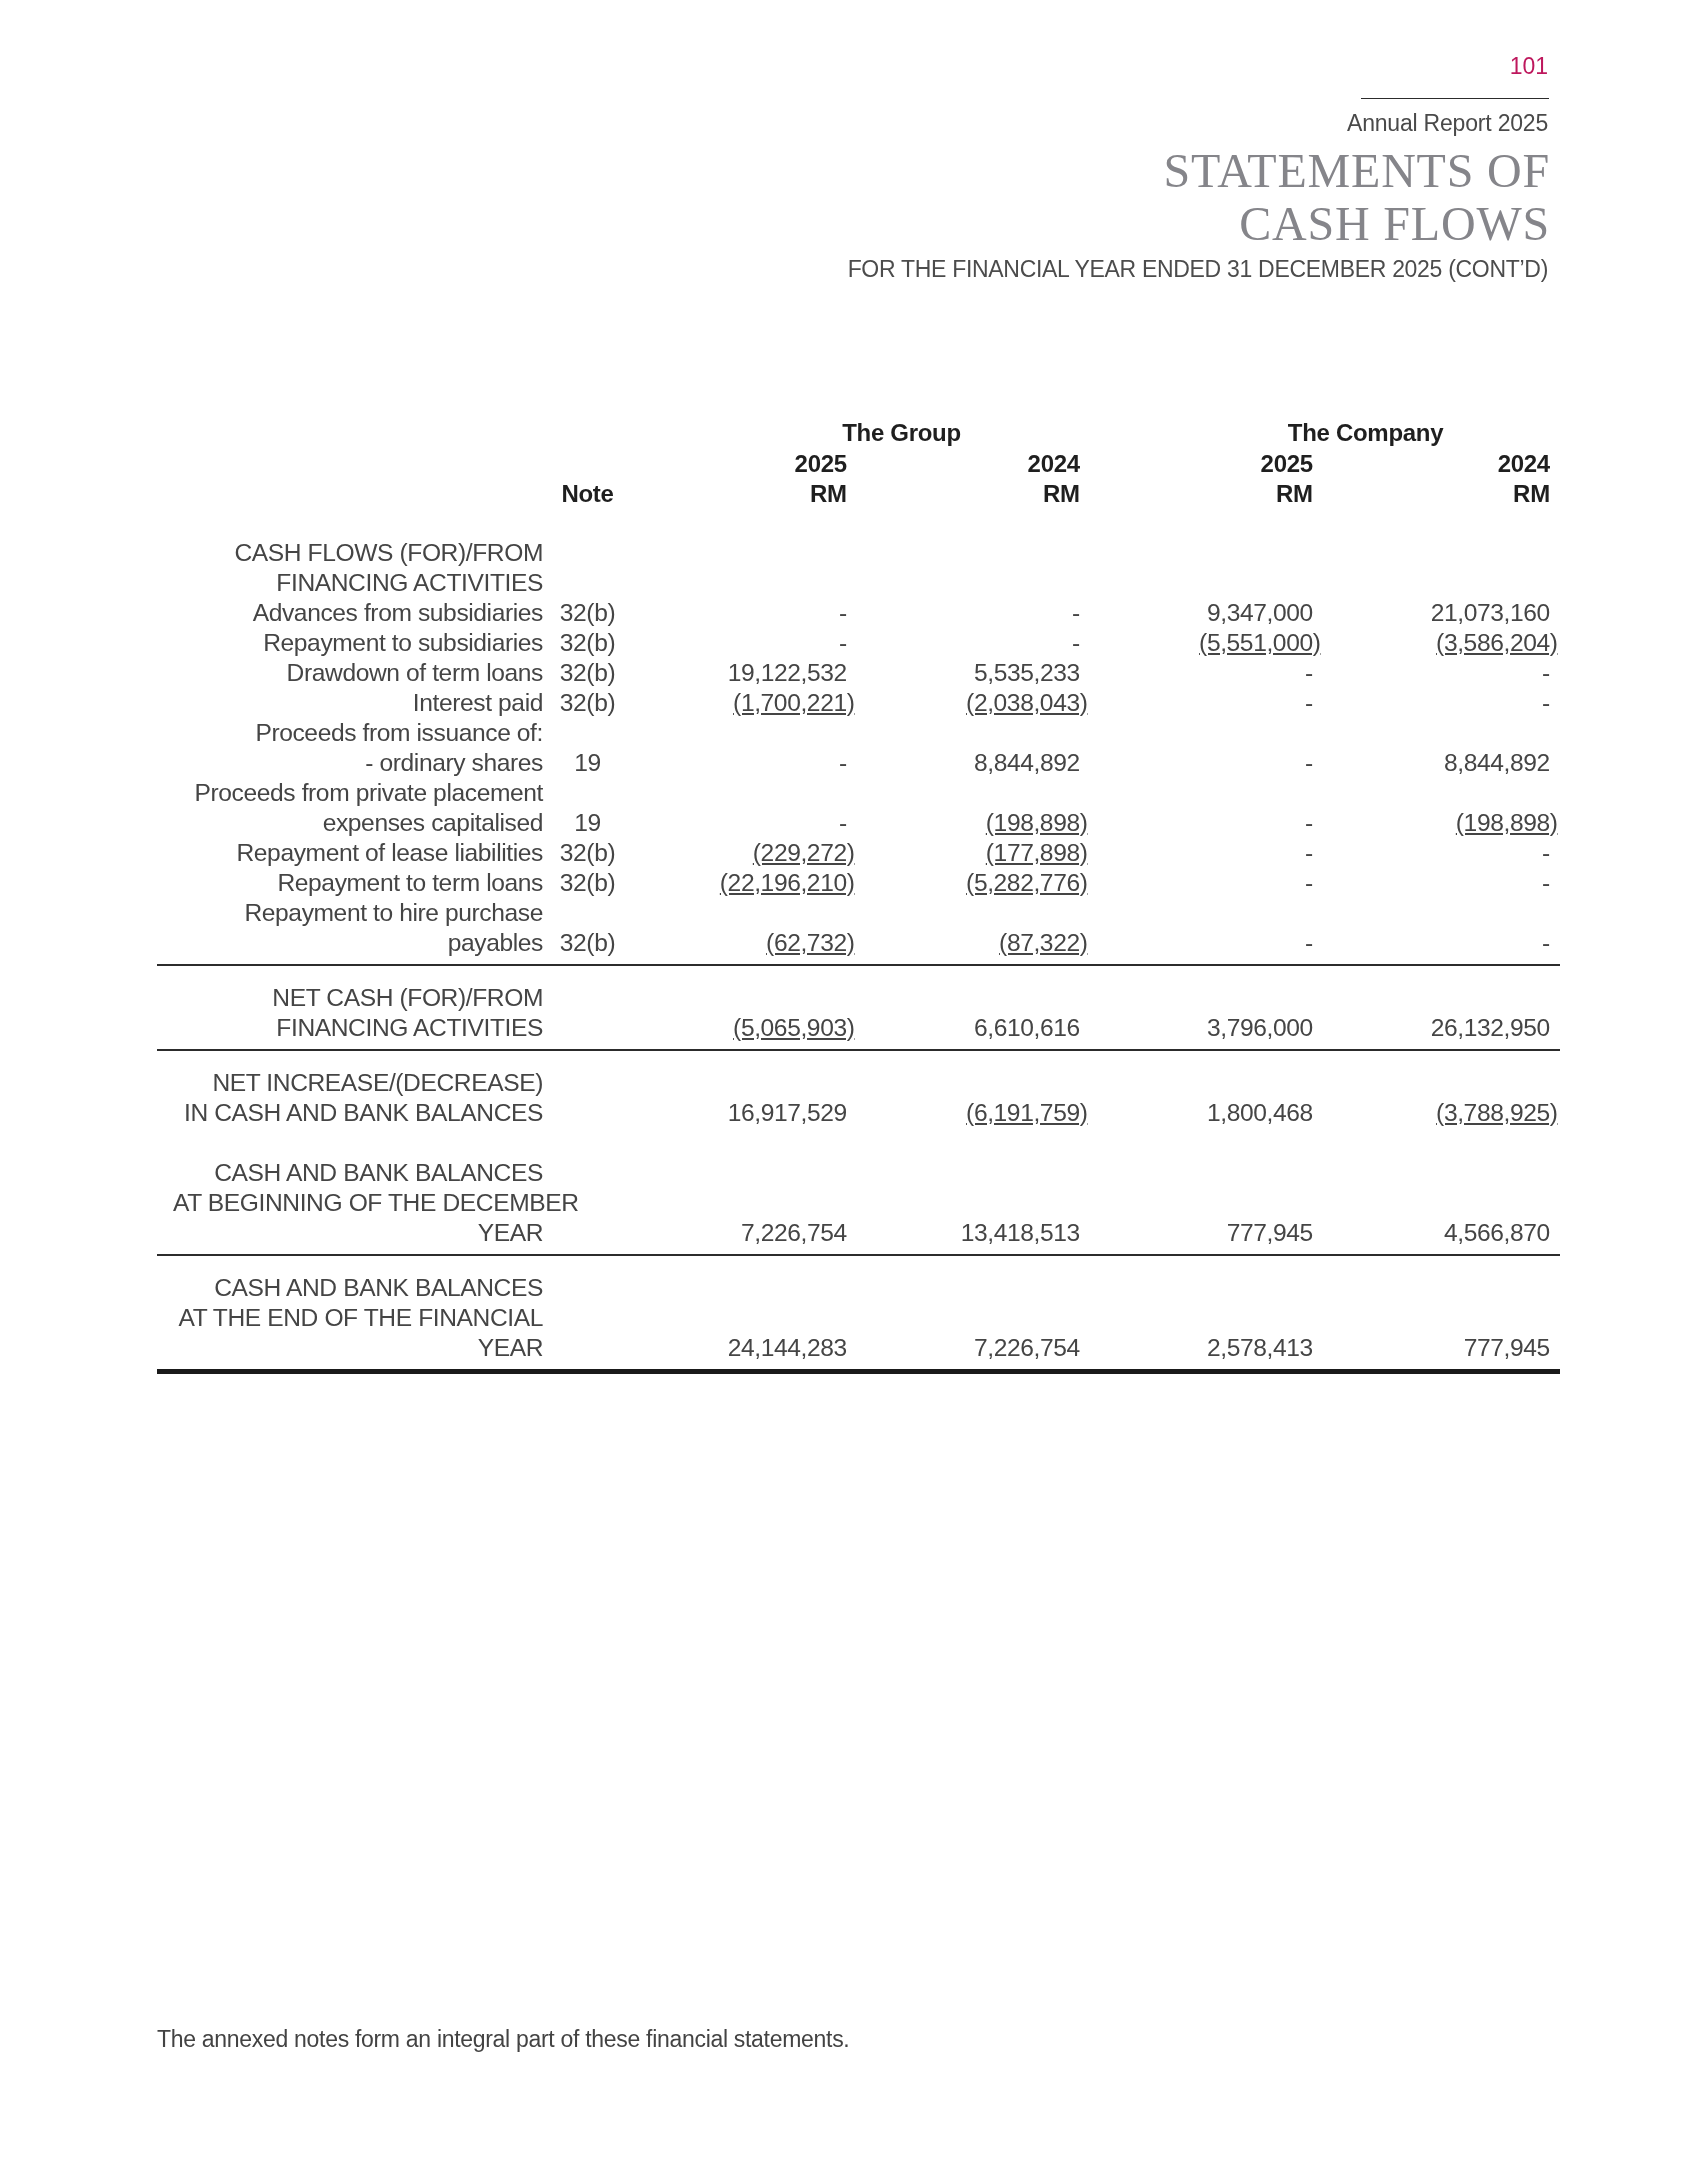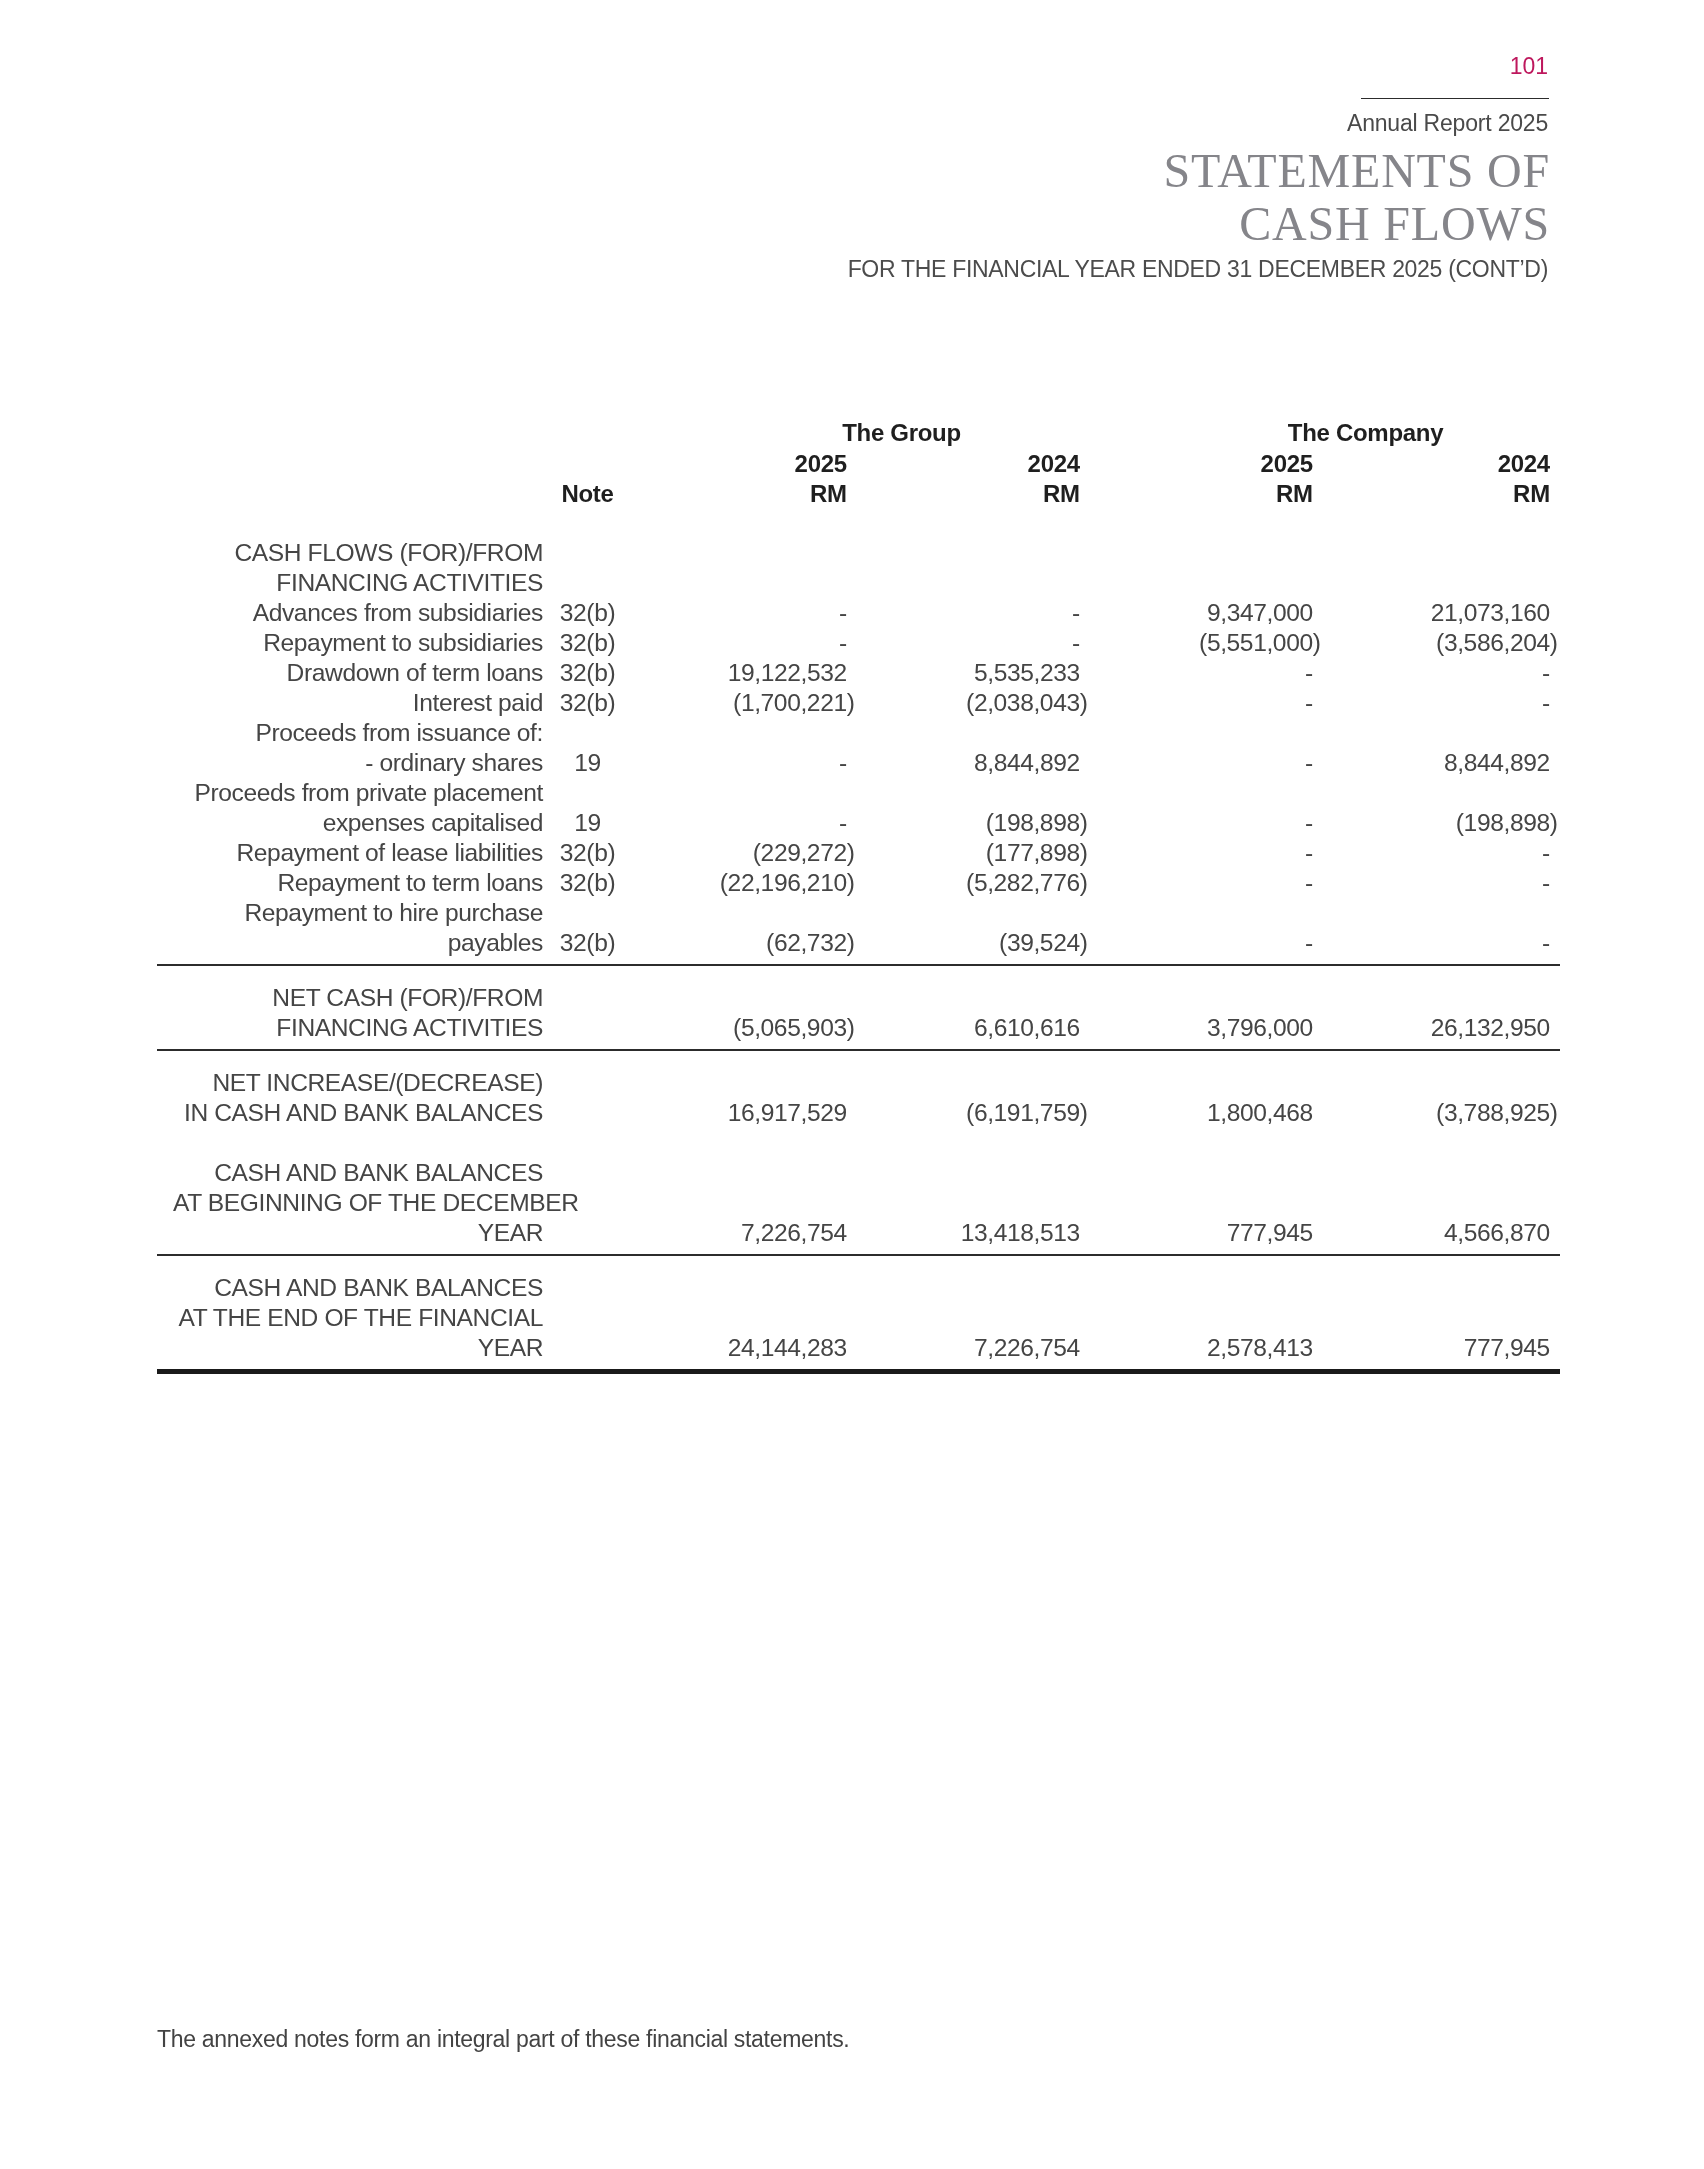--- a/index.html
+++ b/index.html
@@ -42,21 +42,21 @@
     position: absolute; left: 157px; top: 390px;
     width: 1403px; border-collapse: collapse; table-layout: fixed;
     font-size: 24.6px; color: var(--body_text, #454545); letter-spacing: -0.4px; margin-top: 28px;
   }
   table.statement td { padding: 0; vertical-align: middle; white-space: nowrap; }
   thead td { font-weight: bold; color: var(--header_text, #1f1f1f); font-size: 24px; letter-spacing: -0.3px; }
   tr.h1 { height: 30.5px; } tr.h2 { height: 30px; } tr.h3 { height: 30px; }
   tr.hs { height: 29px; }
   .grp { text-align: center; padding-left: 81px !important; }
   .num { text-align: right; padding-right: 10.2px !important; }
-  .num.paren { padding-right: 2.5px !important; }
+  .num.paren { padding-right: 2.5px !important; text-decoration: underline; }
   .note { text-align: center; }
   tbody tr.line { height: 30px; }
   tbody td { line-height: 30px; }
   td.lbl { text-align: right; }
   td.lbl.ind { padding-left: 16px !important; }
   tr.rule-row td { padding: 6px 0 17px 0 !important; }
   tr.rule-row.thick td { padding: 6.8px 0 12px 0 !important; }
   .hline { height: 0; border-top: 2.5px solid var(--rule, #2c2c2c); }
   tr.rule-row.thick .hline { border-top-width: 5.1px; border-top-color: #1a1a1a; }
   tr.gap-row { height: 30px; }
@@ -220,21 +220,21 @@
           <td class="note"></td>
           <td class="num"></td>
           <td class="num"></td>
           <td class="num"></td>
           <td class="num"></td>
         </tr>
         <tr class="line">
           <td class="lbl ind">payables</td>
           <td class="note">32(b)</td>
           <td class="num paren">(62,732)</td>
-          <td class="num paren">(39,524)</td>
+          <td class="num paren">(87,322)</td>
           <td class="num">-</td>
           <td class="num">-</td>
         </tr>
         <tr class="rule-row">
           <td colspan="6">
             <div class="hline"></div>
           </td>
         </tr>
         <tr class="line">
           <td class="lbl">NET CASH (FOR)/FROM</td>

